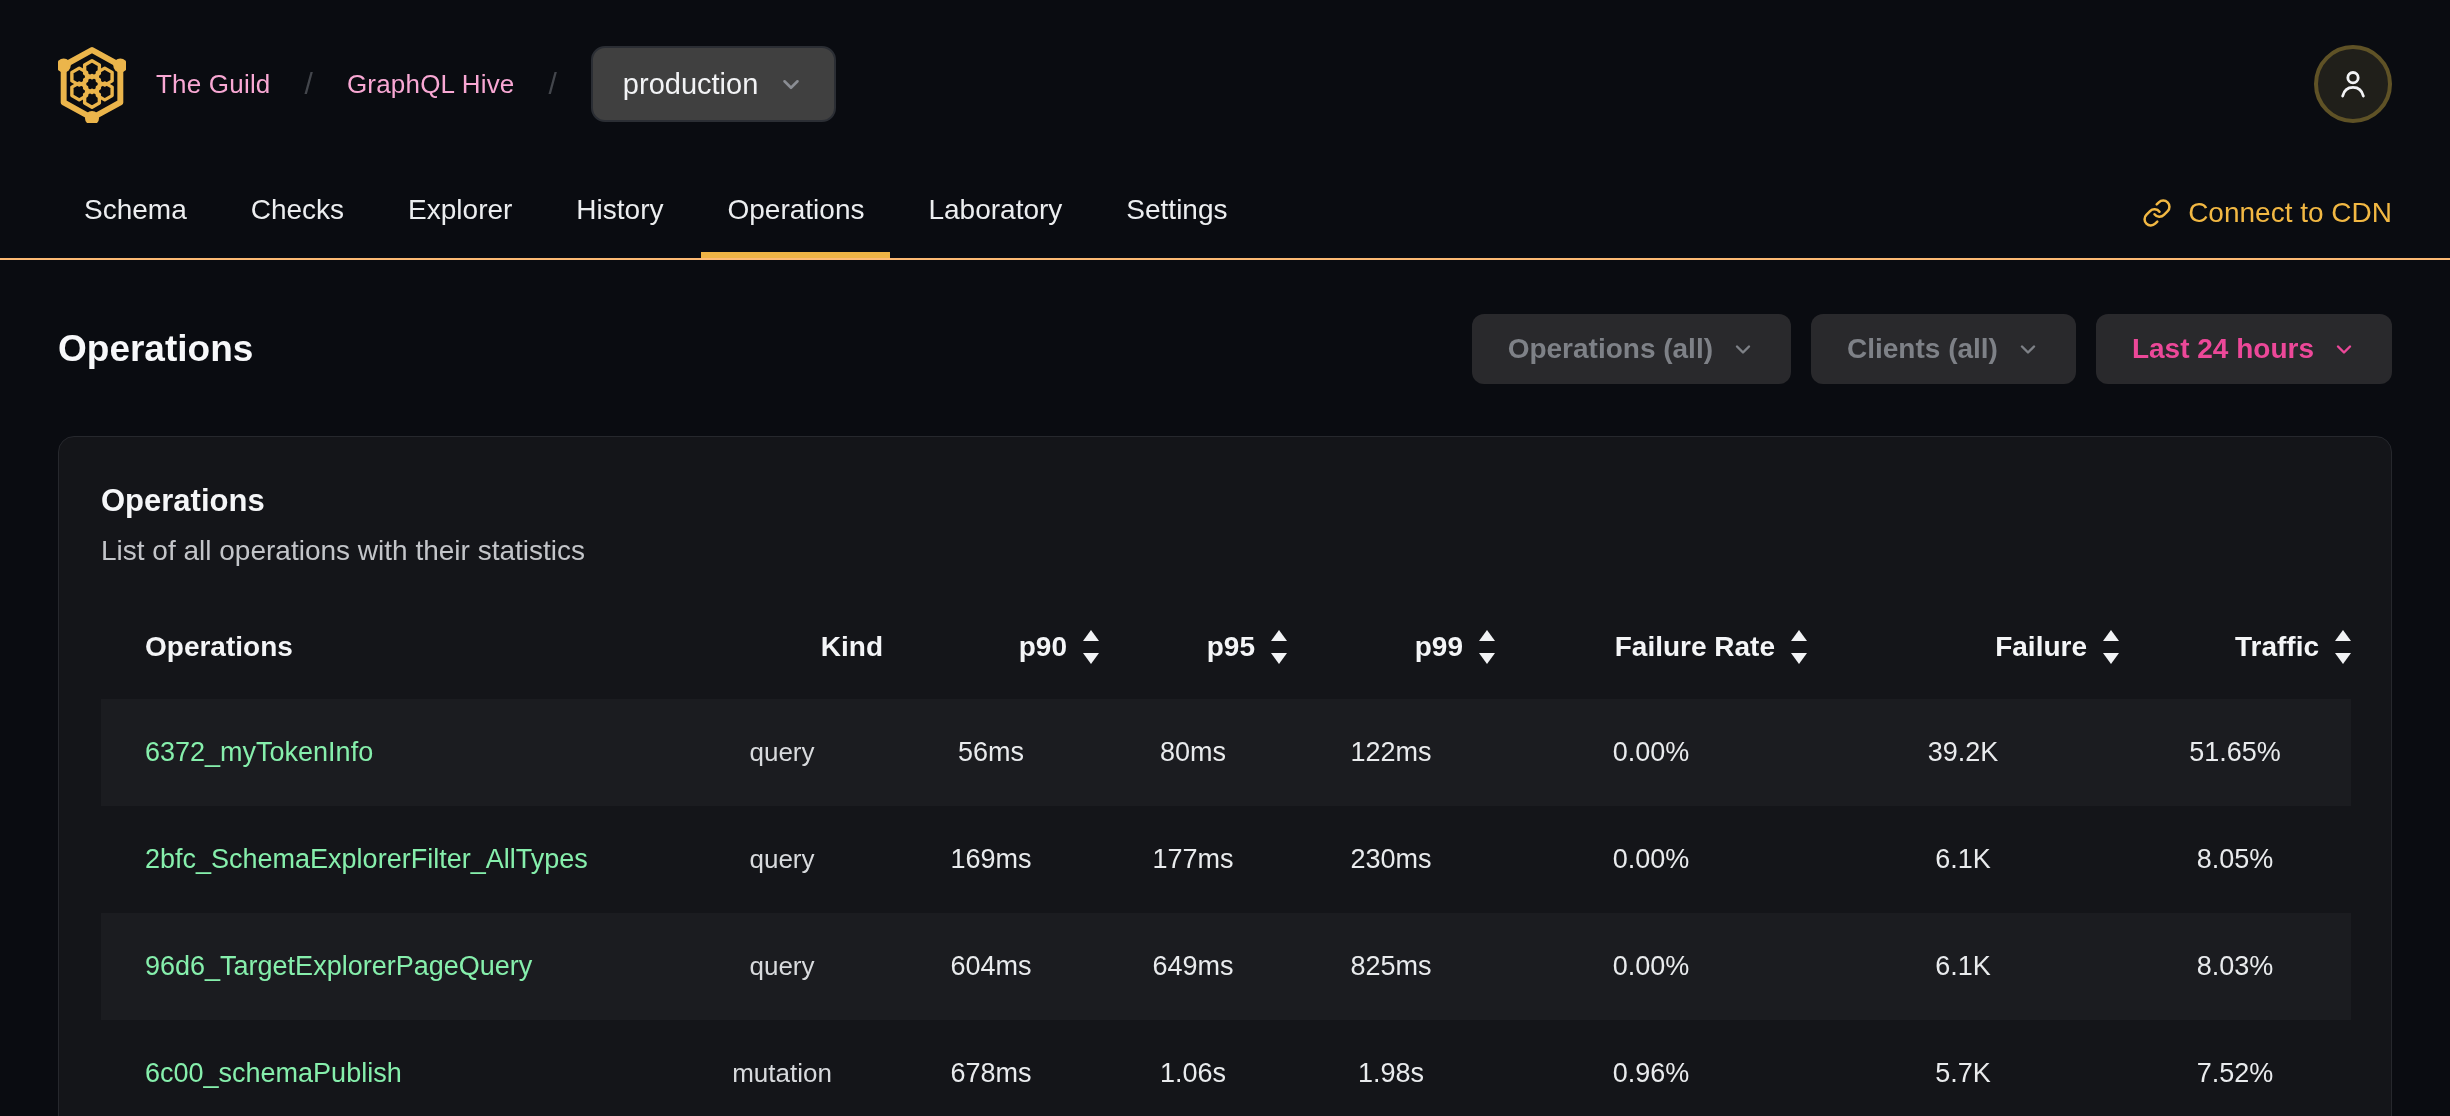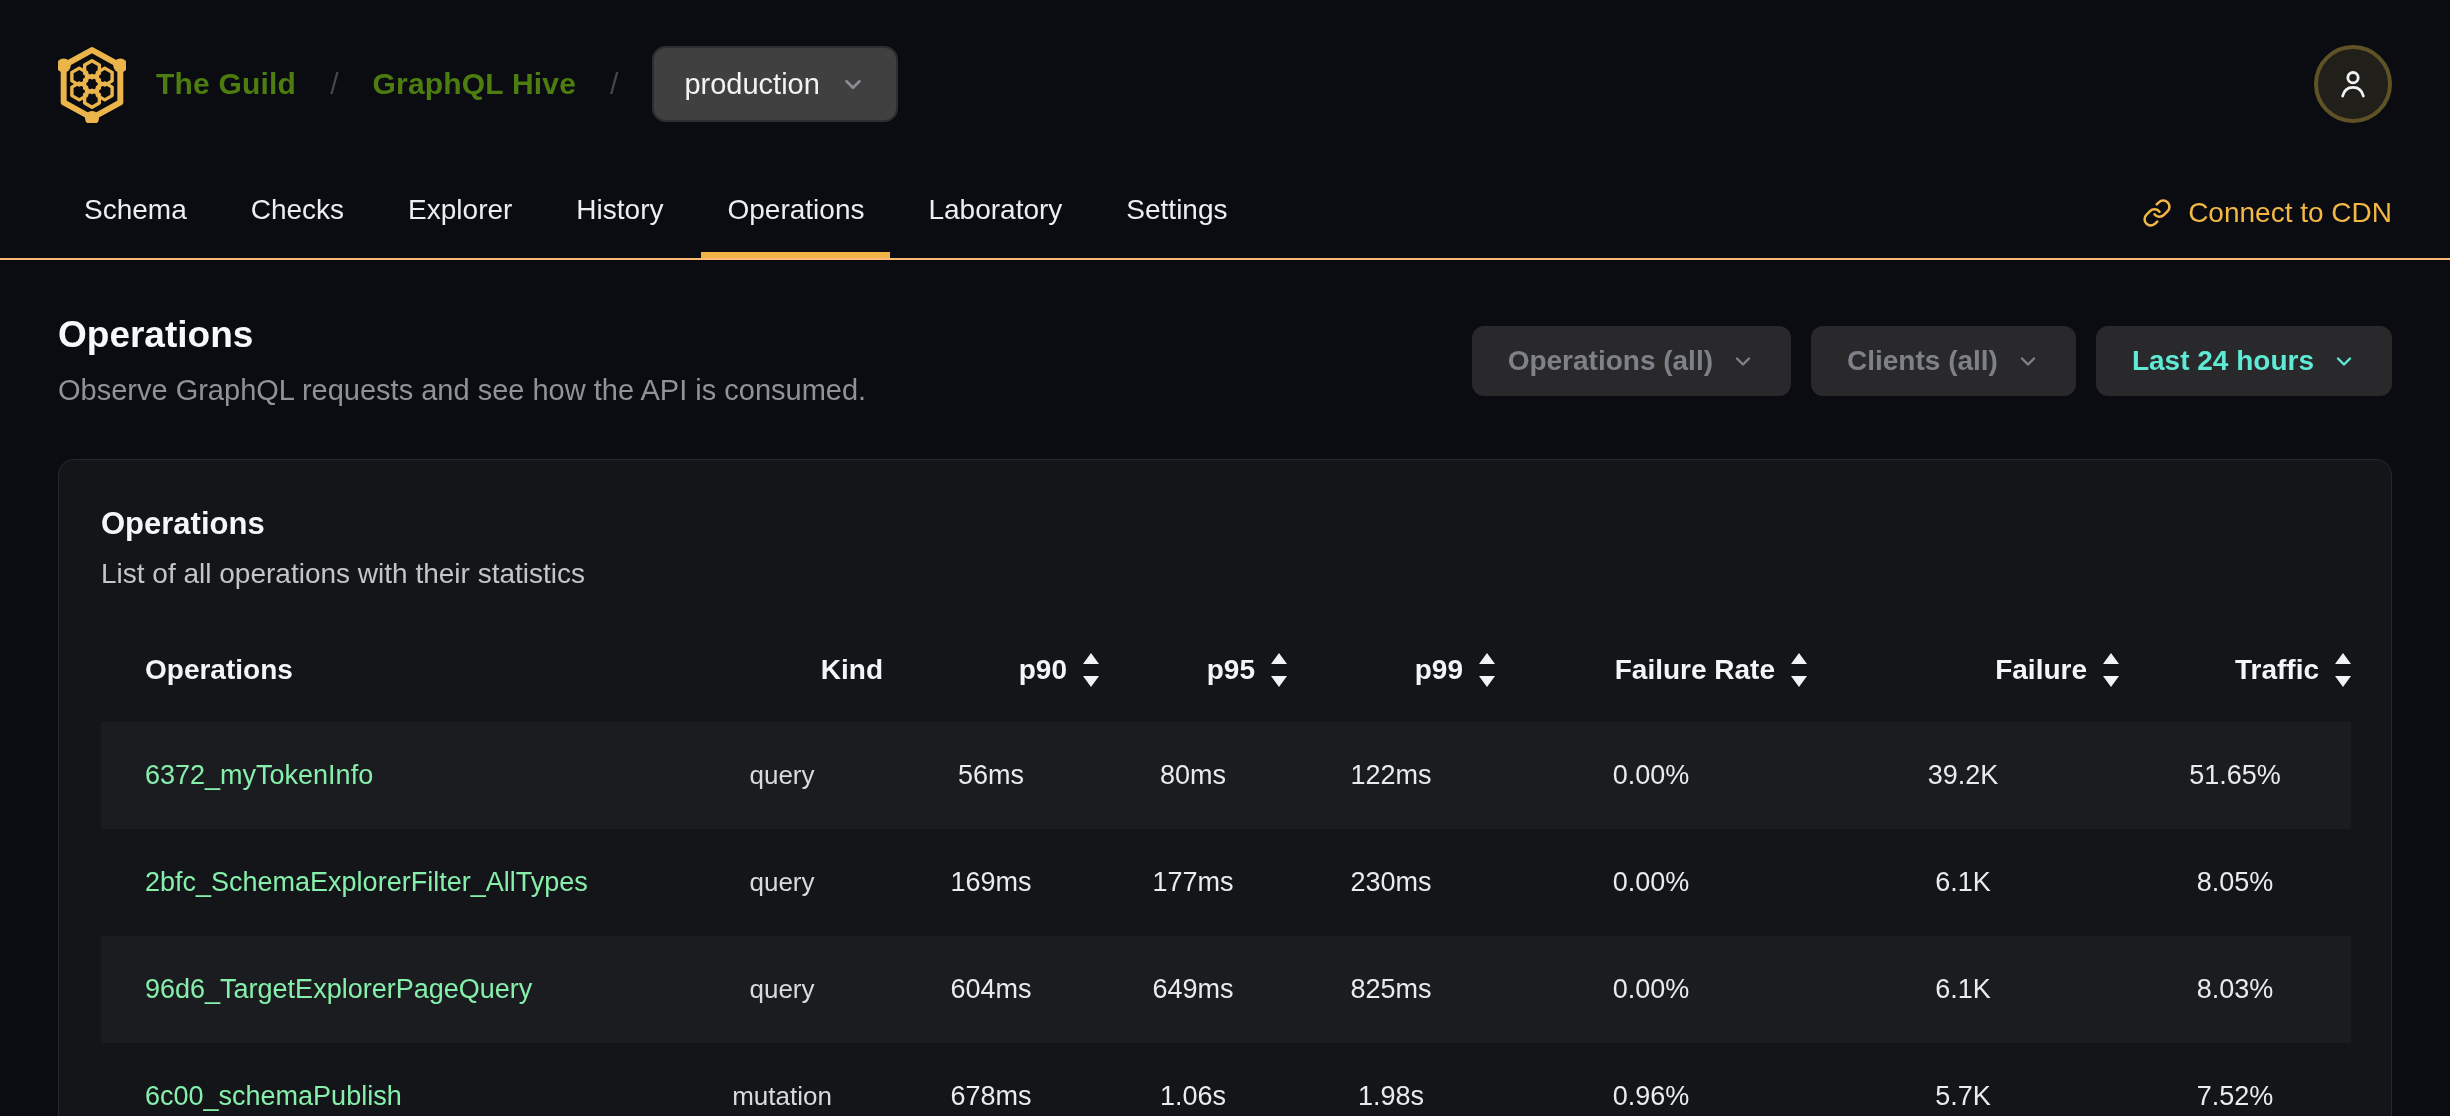--- a/index.html
+++ b/index.html
@@ -15,21 +15,21 @@
   button { font-family: inherit; border: none; background: none; cursor: pointer; }
 
   
   .topbar {
     height: 168px; padding: 0 58px;
     display: flex; align-items: center; justify-content: space-between;
   }
   .brand { display: flex; align-items: center; }
   .logo { width: 68px; height: 78px; margin-right: 30px; flex: none; }
   .crumbs { display: flex; align-items: center; gap: 34px; }
-  .crumb { font-size: 30px; font-weight: 700; color: #4d7c0f; letter-spacing: .2px; }
+  .crumb { font-size: 26px; font-weight: 400; color: #f9a8d4; letter-spacing: .2px; }
   .crumb-sep { font-size: 30px; color: #43464c; font-weight: 400; }
   .target-btn {
     display: flex; align-items: center; gap: 20px;
     height: 76px; padding: 0 30px;
     background: #404040; border: 2px solid #2b2e34; border-radius: 14px;
     font-size: 29px; color: #f2f3f5;
   }
   .target-btn .chev { color: #8a8d93; }
   .avatar-btn {
     width: 78px; height: 78px; border-radius: 50%;
@@ -64,21 +64,21 @@
   }
   .page-title { font-size: 37px; font-weight: 700; color: #f7f8fa; }
   .page-sub { margin-top: 18px; font-size: 29px; color: #8f9298; }
   .filters { display: flex; gap: 20px; }
   .filter-btn {
     height: 70px; padding: 0 36px; border-radius: 12px;
     background: #29292c;
     display: flex; align-items: center; gap: 18px;
     font-size: 28px; font-weight: 600; color: #7e8187;
   }
-  .filter-btn.light { color: #5eead4; }
+  .filter-btn.light { color: #ec4899; }
 
   
   .card {
     margin-top: 52px;
     background: #141519;
     border: 1px solid #26282d;
     border-radius: 16px;
     padding: 46px 42px 80px;
     min-height: 700px;
   }
@@ -156,21 +156,20 @@
     </svg>
     <span>Connect to CDN</span>
   </a>
 </nav>
 
 <main class="main">
 
   <div class="page-head">
     <div>
       <h1 class="page-title">Operations</h1>
-      <p class="page-sub">Observe GraphQL requests and see how the API is consumed.</p>
     </div>
     <div class="filters">
       <button class="filter-btn">
         <span>Operations (all)</span>
         <svg width="24" height="24" viewBox="0 0 24 24" fill="none" stroke="currentColor" stroke-width="2.4" stroke-linecap="round" stroke-linejoin="round">
             <path d="M6 9.5 L12 15.5 L18 9.5"></path>
           </svg>
       </button>
       <button class="filter-btn">
         <span>Clients (all)</span>

